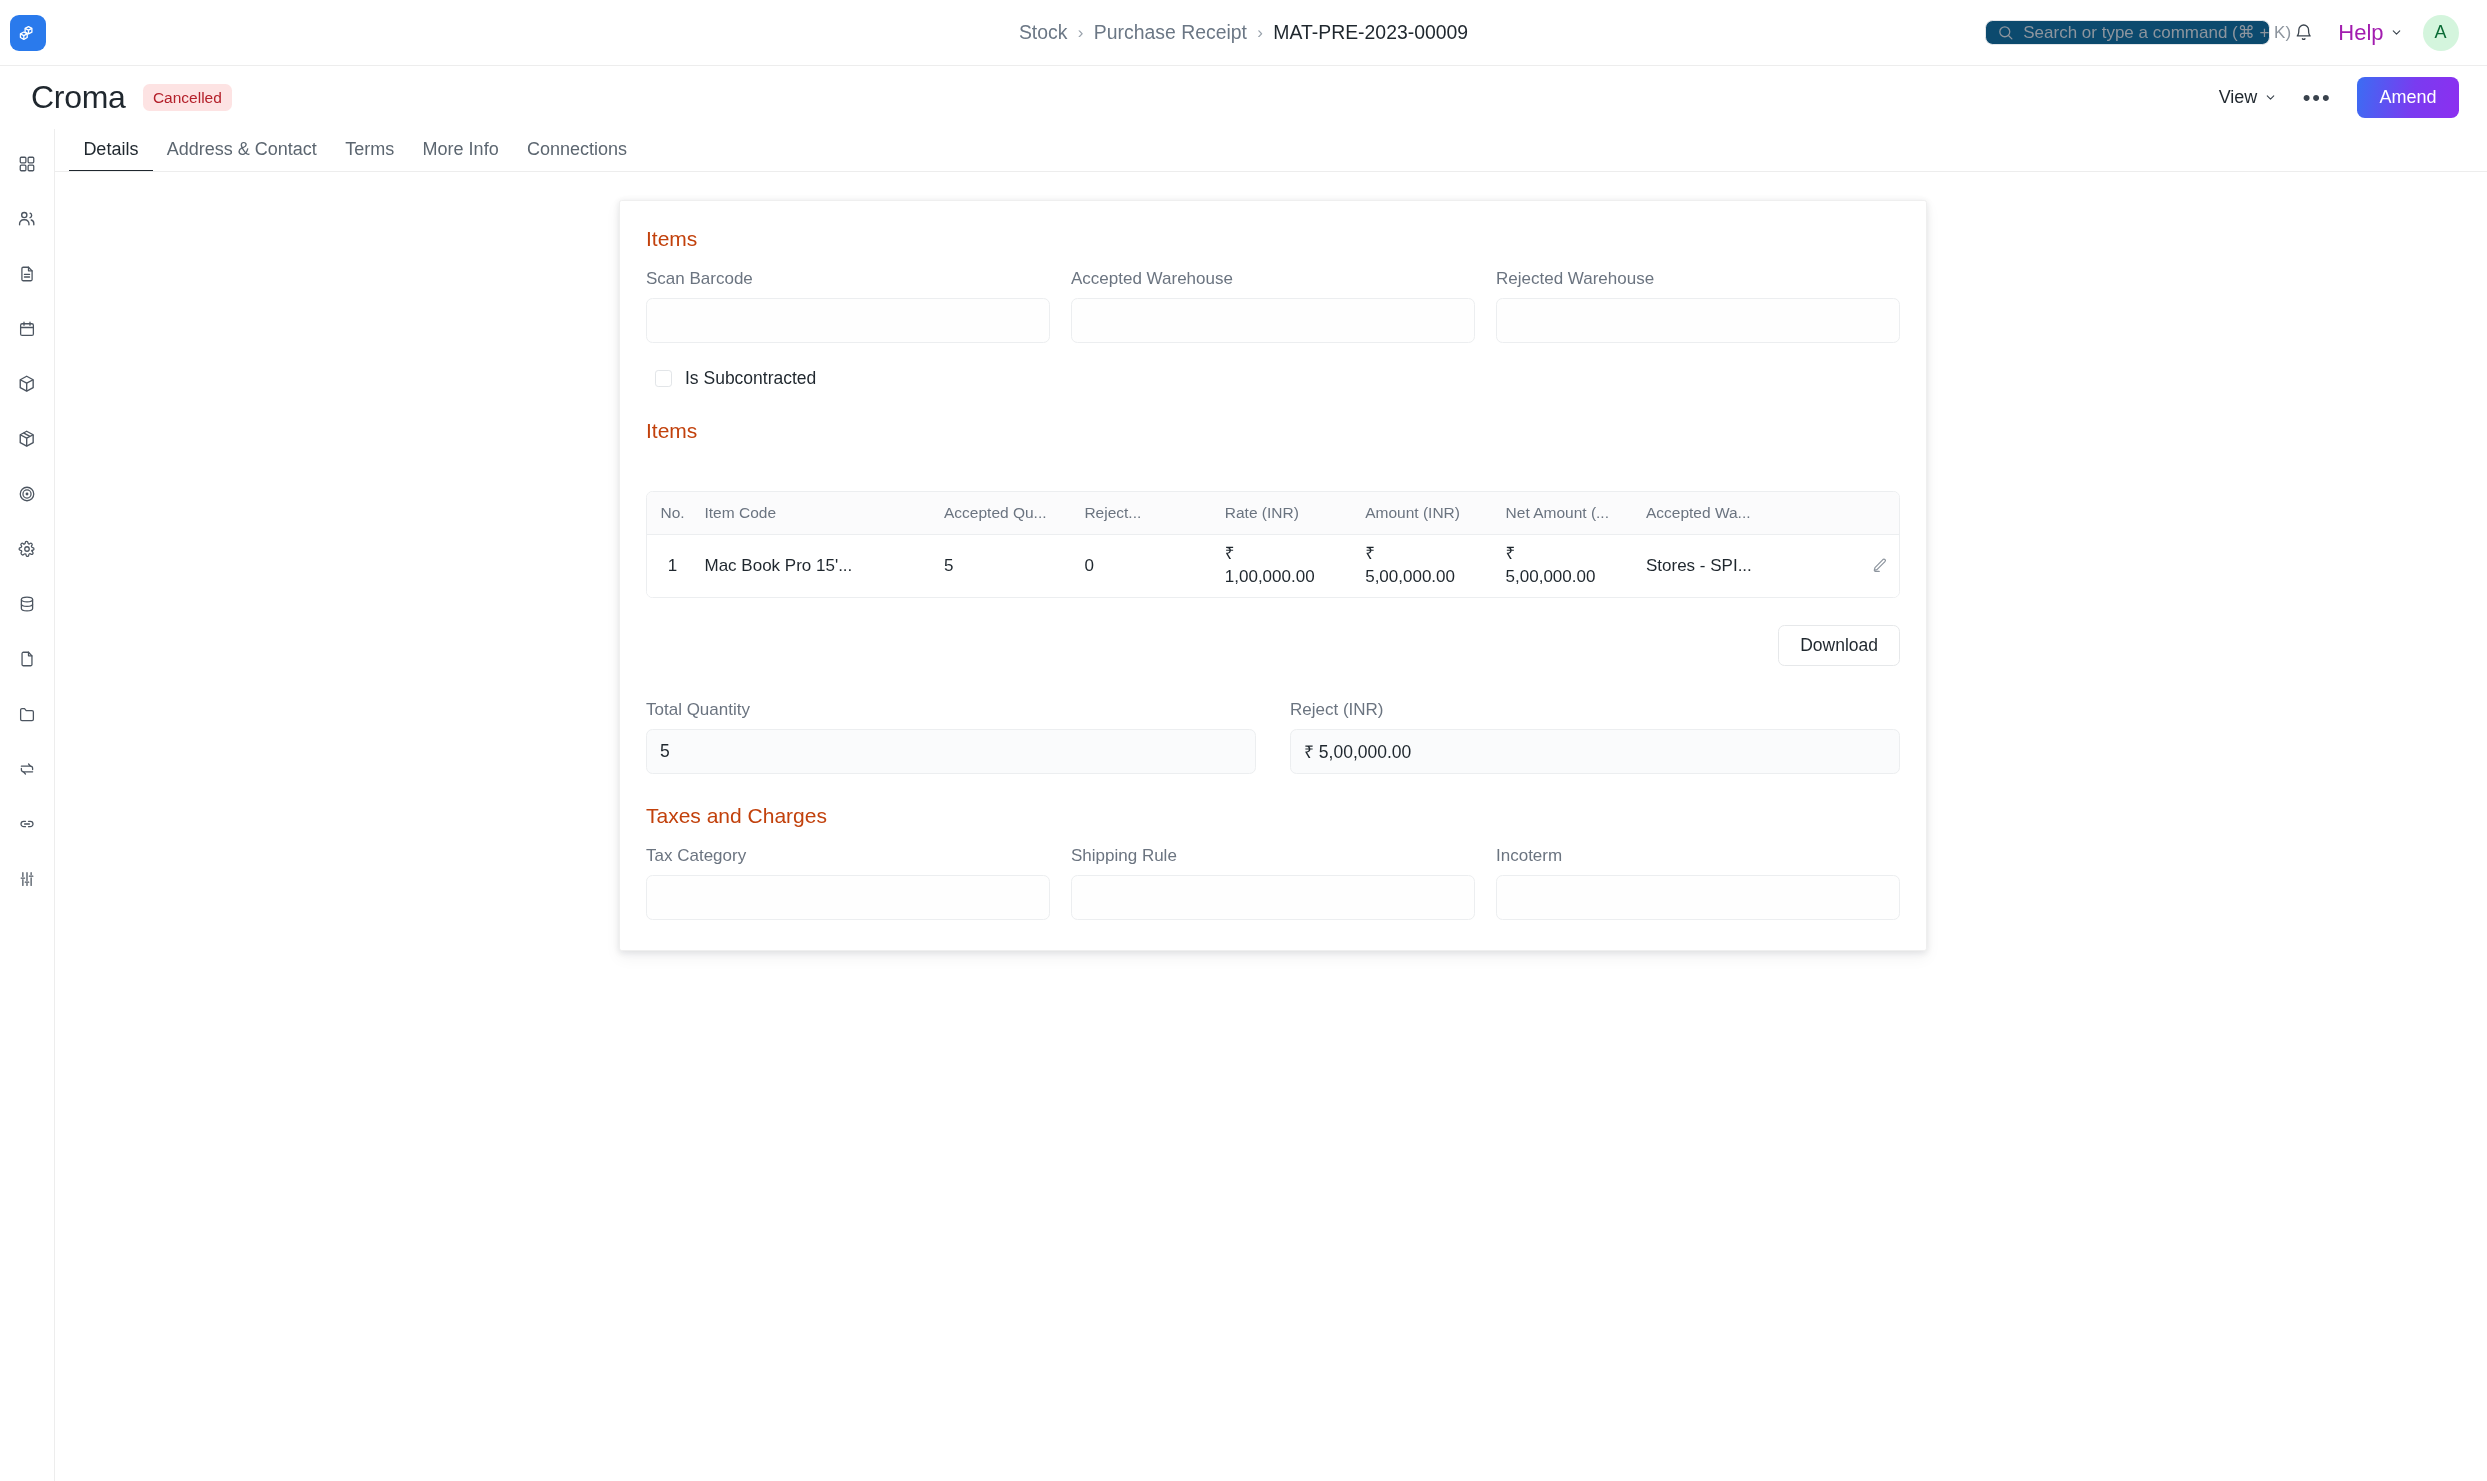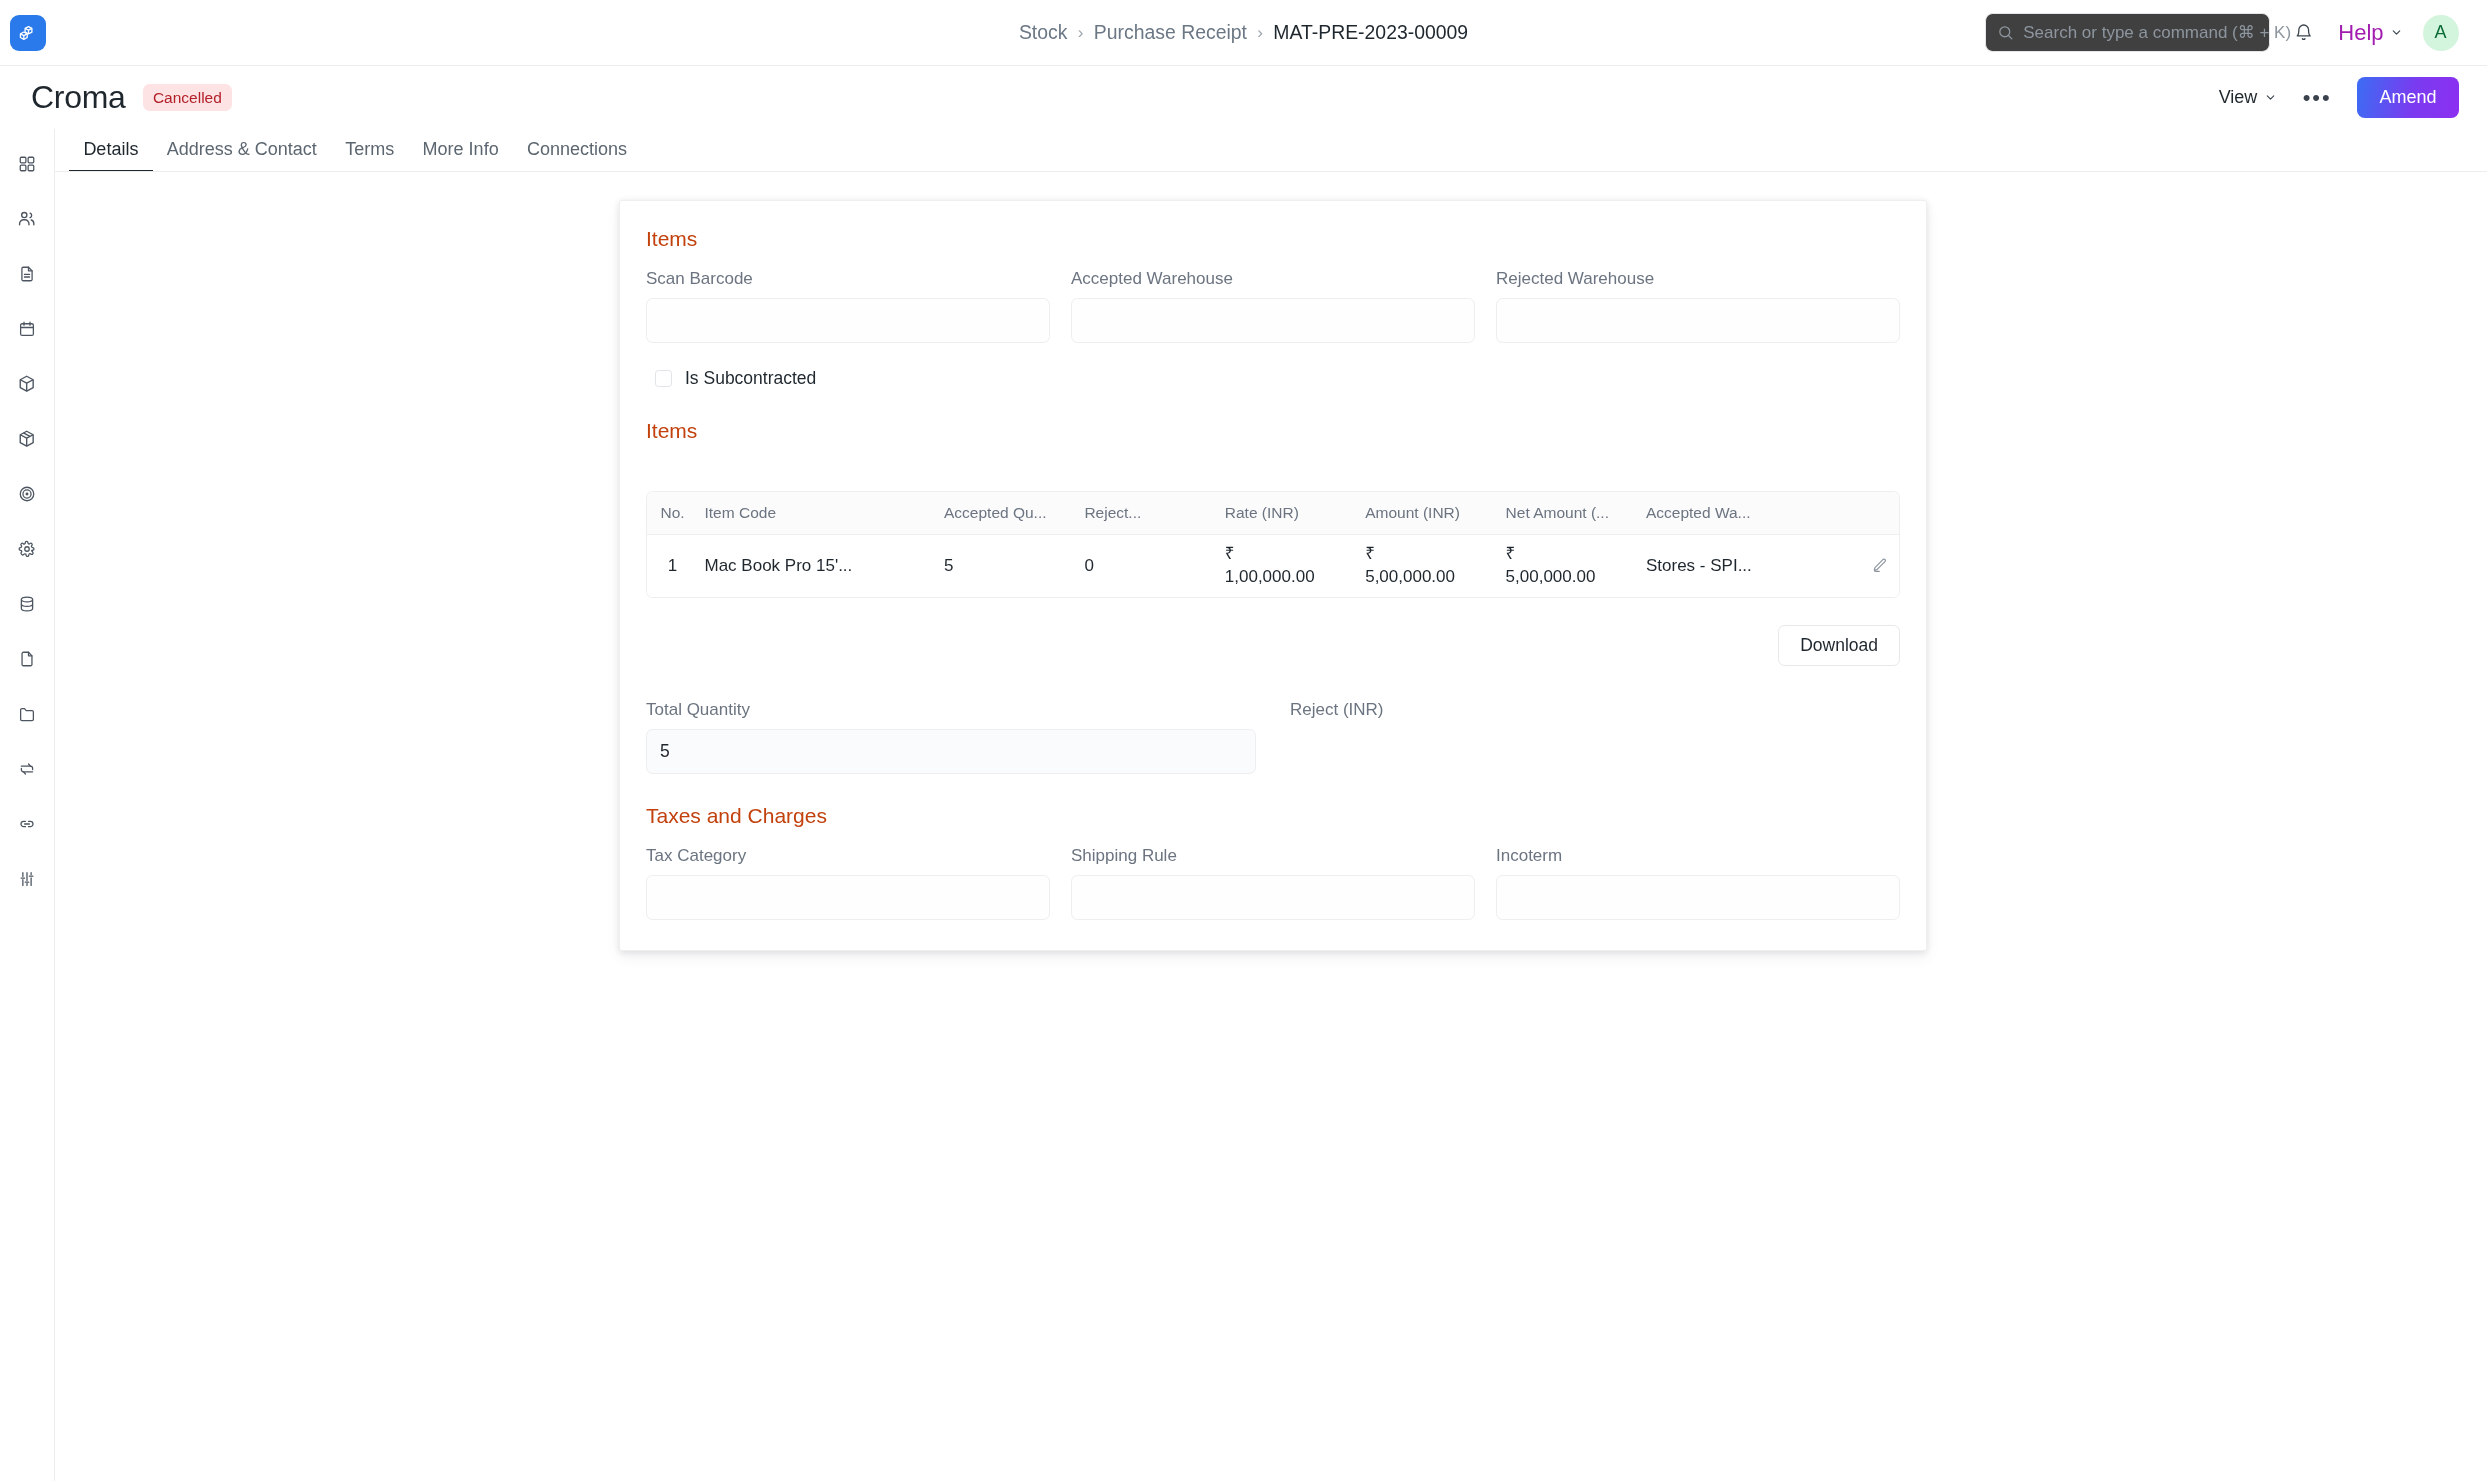--- a/index.html
+++ b/index.html
@@ -34,25 +34,25 @@
   }
   .bc-link { color: #6b7785; }
   .bc-sep { color: #9aa3ad; font-size: 17px; }
   .bc-current { color: #1f272e; }
 
   .nav-right {
     margin-left: auto; display: flex; align-items: center; gap: 19.4px;
     padding-right: 28.5px;
   }
   .search-box {
-    width: 285px; height: 39px;
+    width: 285px; height: 25px;
     border: 0.6px solid #e4e6e9; border-radius: 7.8px;
     display: flex; align-items: center; gap: 9px;
     padding: 0 11.7px;
-    background: #404040;
+    background: #0c4a6e;
   }
   .search-box .ph { color: #8d959e; font-size: 17px; white-space: nowrap; }
   .bell { width: 30px; height: 30px; display: flex; align-items: center; justify-content: center; }
   .help { display: flex; align-items: center; gap: 6.5px; font-size: 22px; color: #a21caf; }
   .avatar {
     width: 36px; height: 36px; border-radius: 50%;
     background: #d4f5dd; color: #0a6b35;
     display: flex; align-items: center; justify-content: center;
     font-size: 18px;
   }
@@ -436,20 +436,21 @@
             <button class="download-btn">Download</button>
           </div>
 
           <div class="grid2 totals">
             <div>
               <span class="field-label">Total Quantity</span>
               <div class="field-input filled">5</div>
             </div>
             <div>
               <span class="field-label">Reject (INR)</span>
+              <div class="field-input filled">₹ 5,00,000.00</div>
             </div>
           </div>
 
           <div class="section-title mt">Taxes and Charges</div>
 
           <div class="grid3">
             <div>
               <span class="field-label">Tax Category</span>
               <div class="field-input"></div>
             </div>

